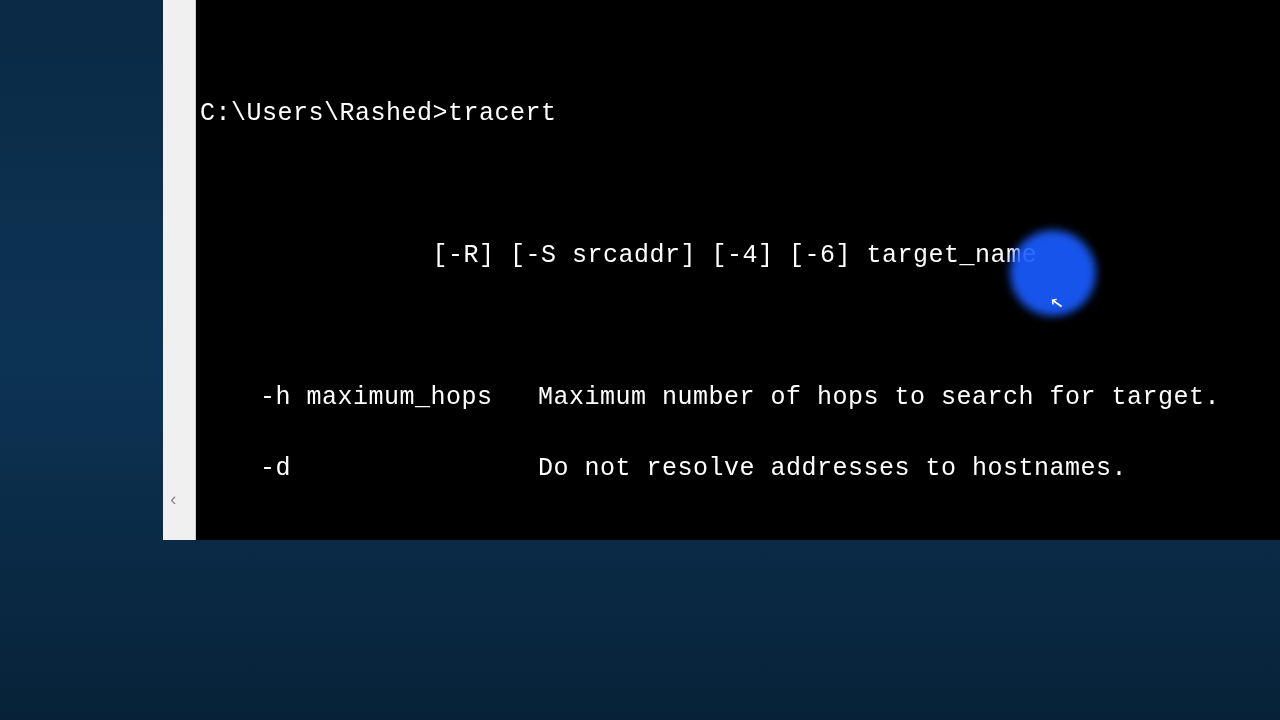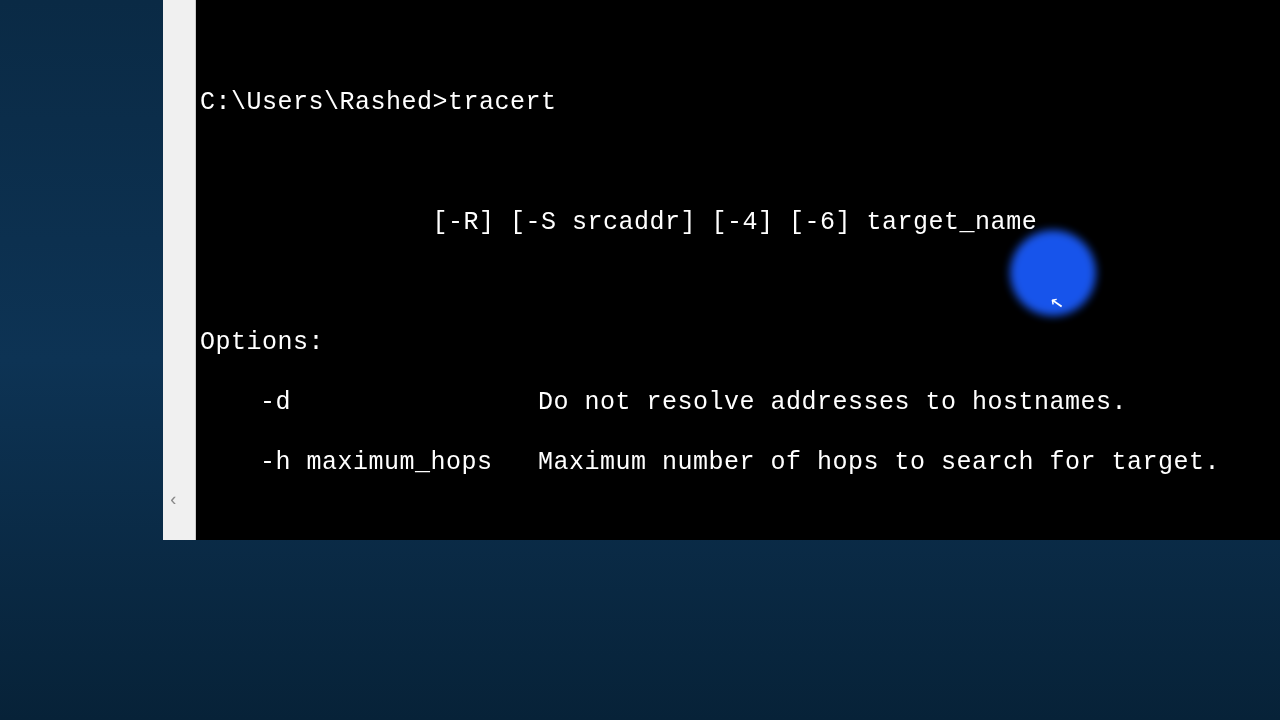--- a/index.html
+++ b/index.html
@@ -45,21 +45,21 @@
     line-height: 30px;
     letter-spacing: 0.5px;
     white-space: pre;
     overflow: hidden;
   }
   .terminal .content {
     position: absolute;
     left: 4px;
     top: 58px;
   }
-  .row { display: block; height: 30px; }
+  .row { display: block; height: 30px; margin-top: 11px; }
   .flag { display: inline-block; width: 338px; padding-left: 60px; }
   .highlight {
     position: absolute;
     width: 86px;
     height: 86px;
     background: #1a5cff;
     border-radius: 50%;
     filter: blur(4px);
     opacity: 0.92;
     pointer-events: none;
@@ -82,23 +82,22 @@
   <div class="left-strip">
     <span class="scroll-arrow">‹</span>
   </div>
 
   <div class="terminal">
     <div class="content">
 <span class="row">C:\Users\Rashed&gt;tracert</span>
 <span class="row"></span>
 <span class="row">               [-R] [-S srcaddr] [-4] [-6] target_name</span>
 <span class="row"></span>
-<span class="row">Options:</span>
+<span class="row"><span class="flag">-h maximum_hops</span><span>Maximum number of hops to search for target.</span></span>
 <span class="row"><span class="flag">-d</span><span>Do not resolve addresses to hostnames.</span></span>
-<span class="row"><span class="flag">-h maximum_hops</span><span>Maximum number of hops to search for target.</span></span>
 
 
 
 
 
 
 
 
     </div>
   </div>

